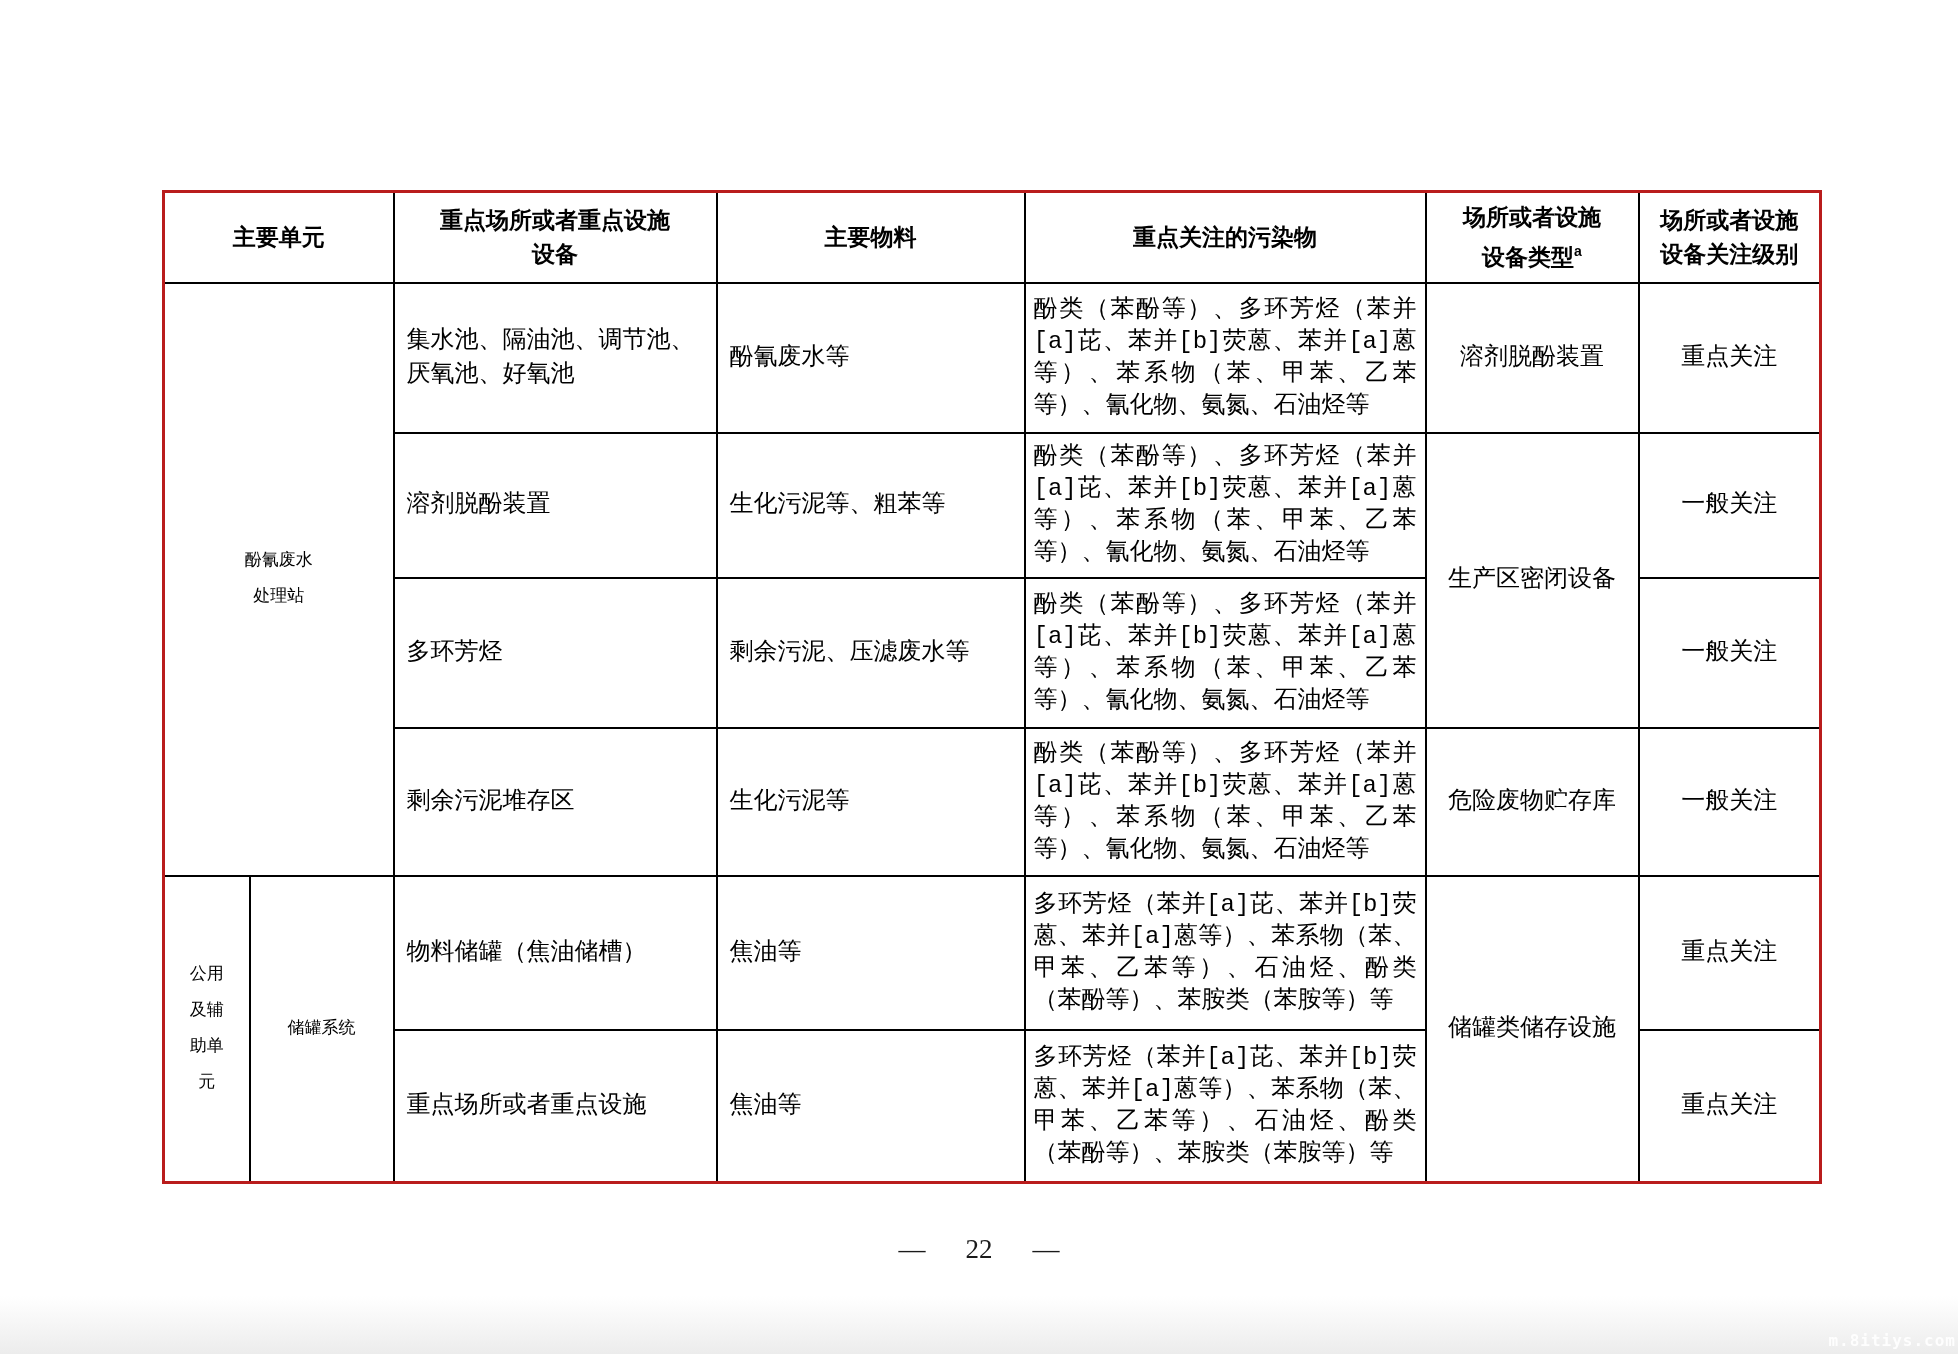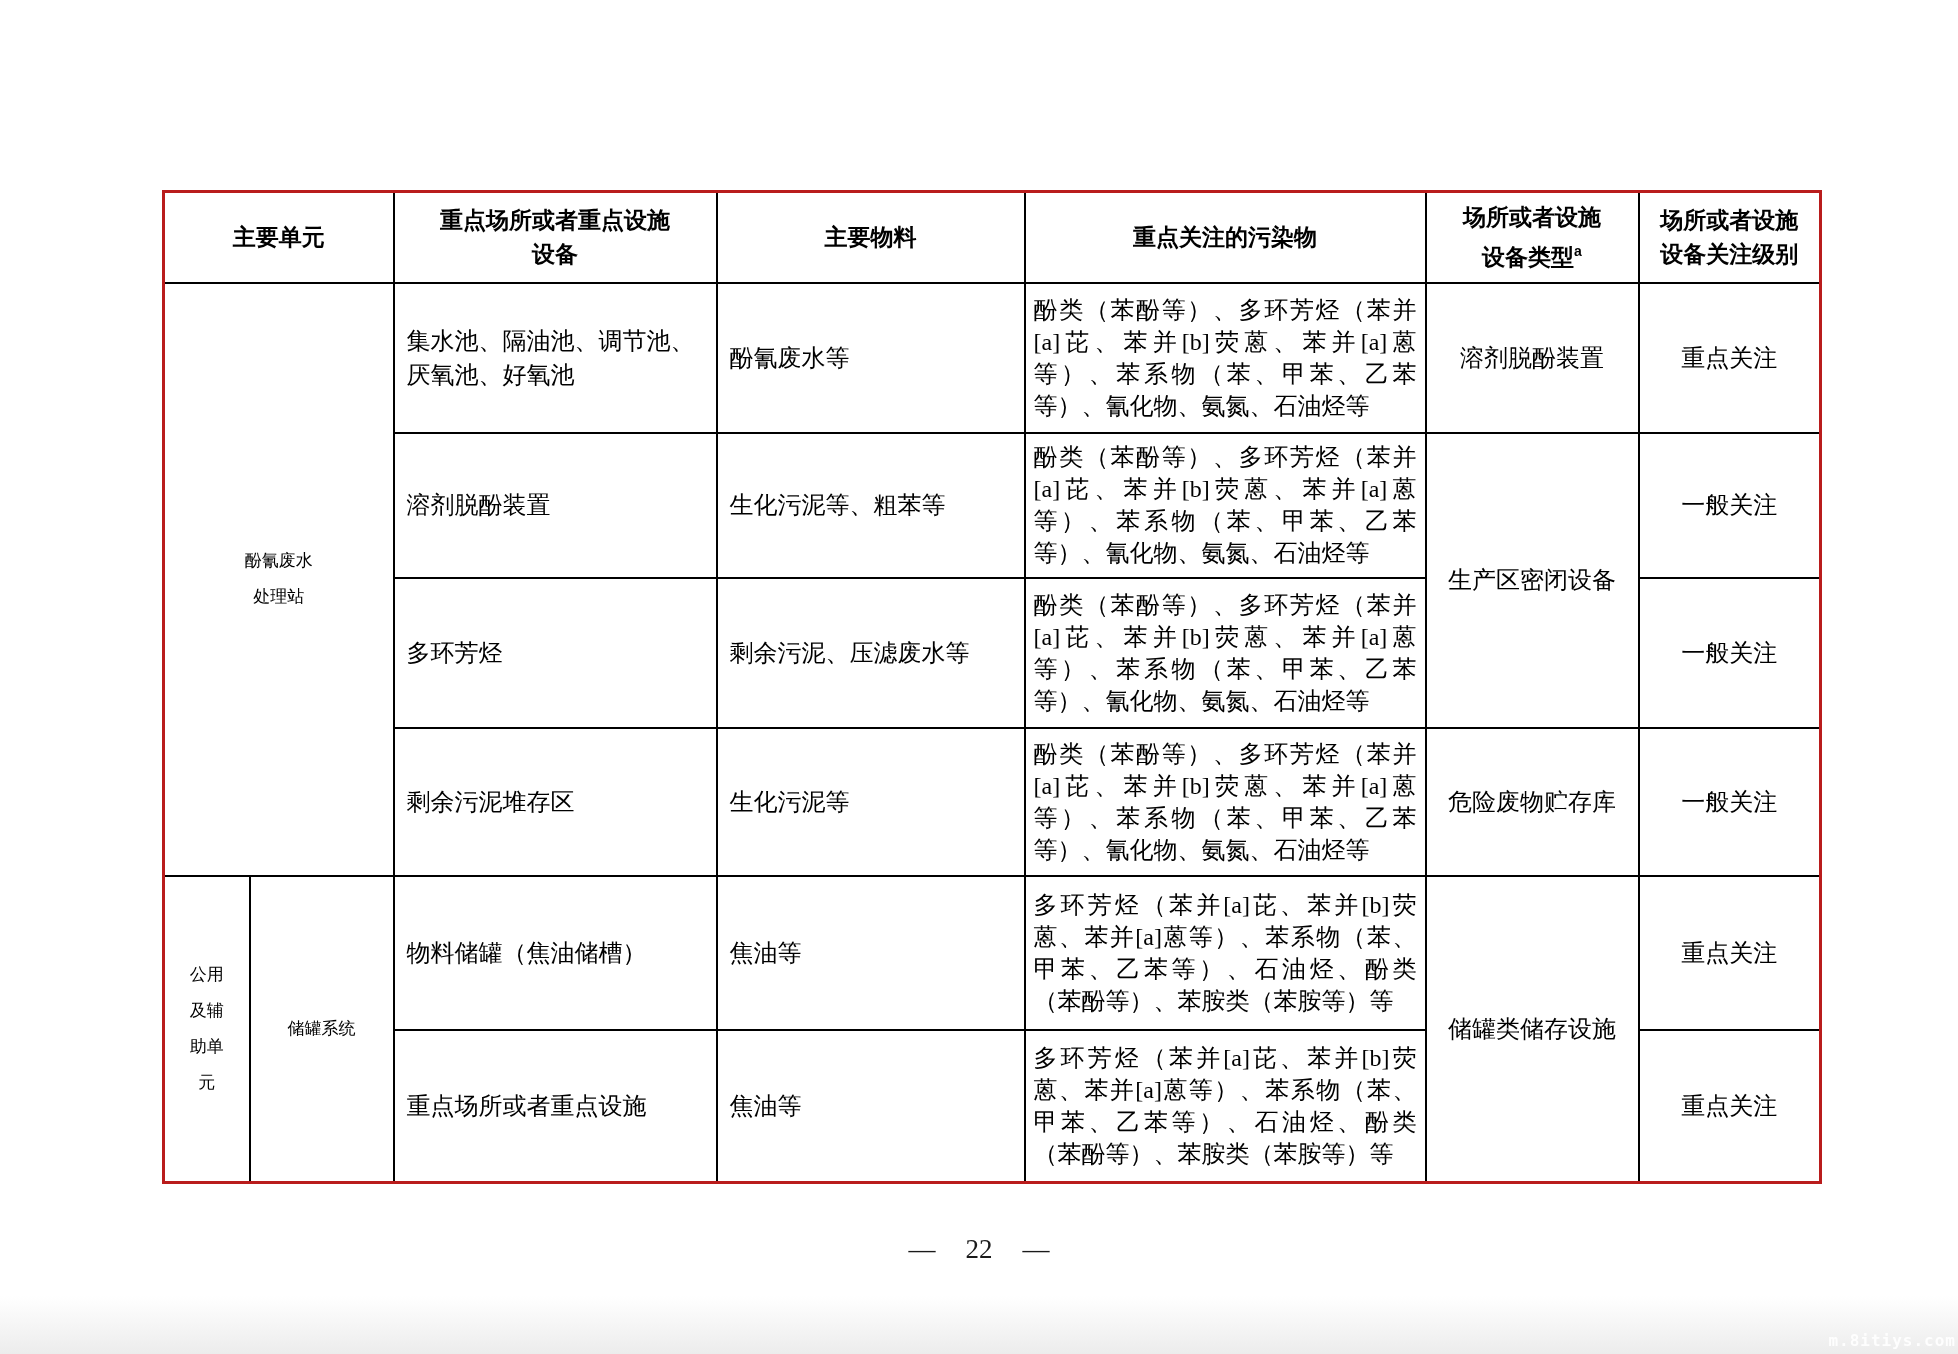--- a/index.html
+++ b/index.html
@@ -20,20 +20,21 @@
     top: 190px;
     width: 1657px;
     border-collapse: collapse;
     table-layout: fixed;
     border: 3px solid #b91c1c;
   }
   .doc-table th, .doc-table td {
     border: 2px solid #000000;
     vertical-align: middle;
     overflow: hidden;
+    font-family: Liberation Mono, monospace;
   }
   .doc-table th {
     font-family: "Liberation Sans", "DejaVu Sans", sans-serif;
     font-weight: 700;
     font-size: 23px;
     line-height: 34px;
     text-align: center;
   }
   .pre { white-space: pre-line; }
   .rh  { height: 91px;  }
@@ -73,21 +74,21 @@
   .footer {
     position: absolute;
     top: 1232px;
     left: 0;
     width: 100%;
     text-align: center;
     font-size: 27px;
     line-height: 34px;
     color: #1a1a1a;
   }
-  .footer .num { margin: 0 30px; }
+  .footer .num { margin: 0 40px; }
 
   
   .bottom-strip {
     position: absolute;
     left: 0;
     bottom: 0;
     width: 100%;
     height: 58px;
     background: linear-gradient(180deg, rgba(236,236,236,0) 0%, #ececec 100%);
   }

